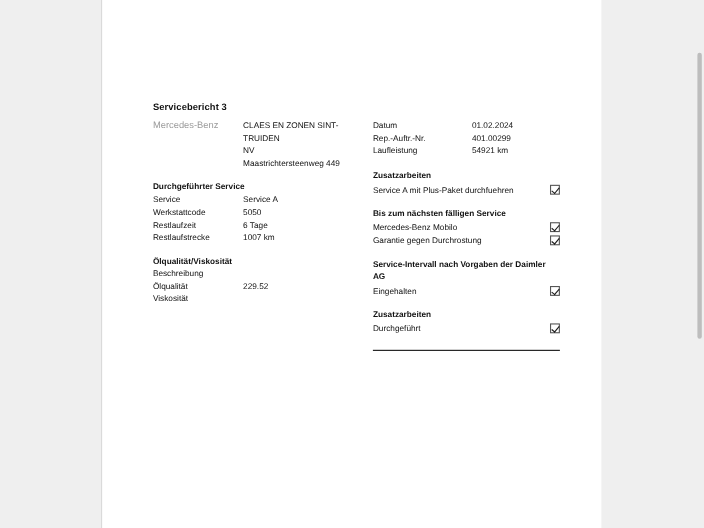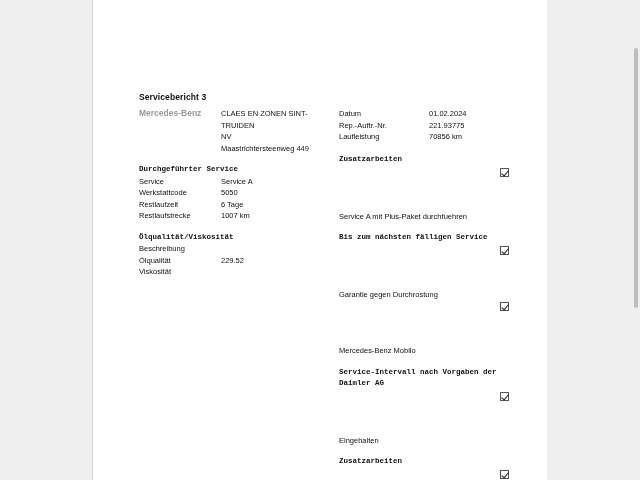--- a/index.html
+++ b/index.html
@@ -63,21 +63,21 @@
     color: #111111;
   }
   .doc-title {
     font-size: 8.5px;
     font-weight: bold;
     letter-spacing: 0.1px;
     margin: 0 0 6px 0;
   }
   .brand {
     font-size: 8.5px;
-    font-weight: bold;
+    font-weight: normal;
     color: #9a9a9a;
     margin: 0;
     line-height: 11px;
   }
 
   .cols {
     display: flex;
     width: 100%;
   }
   .col-left {
@@ -103,21 +103,20 @@
     line-height: 11.5px;
   }
   .kv-r .k { width: 90px; flex: 0 0 90px; }
   .kv-r .v { flex: 1; }
 
   .sec-head {
     font-size: 7.5px;
     font-weight: bold;
     line-height: 11.5px;
     margin-top: 10px;
-    font-family: Liberation Mono, monospace;
   }
   .sec-head.tight { margin-top: 0; }
 
   .addr {
     font-size: 7.5px;
     line-height: 11.5px;
   }
   .addr-row {
     display: flex;
   }
@@ -126,21 +125,20 @@
   .check-row {
     display: flex;
     align-items: flex-start;
     font-size: 7.5px;
     line-height: 11.5px;
     margin-top: 1px;
   }
   .check-row .label {
     flex: 1;
     padding-right: 6px;
-    margin-top: 44px;
   }
   .checkbox {
     width: 9px;
     height: 9px;
     border: 1px solid #555555;
     box-sizing: border-box;
     position: relative;
     margin-top: 1px;
     flex: 0 0 9px;
     background: #ffffff;
@@ -186,25 +184,25 @@
             </div>
           </div>
         </div>
         <div class="col-right">
           <div class="kv-r">
             <div class="k">Datum</div>
             <div class="v">01.02.2024</div>
           </div>
           <div class="kv-r">
             <div class="k">Rep.-Auftr.-Nr.</div>
-            <div class="v">221.93775</div>
+            <div class="v">401.00299</div>
           </div>
           <div class="kv-r">
             <div class="k">Laufleistung</div>
-            <div class="v">70856 km</div>
+            <div class="v">54921 km</div>
           </div>
         </div>
       </div>
 
       <div class="cols">
 
         <div class="col-left">
           <div class="sec-head">Durchgeführter Service</div>
           <div class="kv">
             <div class="k">Service</div>
@@ -239,25 +237,25 @@
 
         <div class="col-right">
           <div class="sec-head tight">Zusatzarbeiten</div>
           <div class="check-row">
             <div class="label">Service A mit Plus-Paket durchfuehren</div>
             <div class="checkbox checked"></div>
           </div>
 
           <div class="sec-head">Bis zum nächsten fälligen Service</div>
           <div class="check-row">
+            <div class="label">Mercedes-Benz Mobilo</div>
+            <div class="checkbox checked"></div>
+          </div>
+          <div class="check-row">
             <div class="label">Garantie gegen Durchrostung</div>
-            <div class="checkbox checked"></div>
-          </div>
-          <div class="check-row">
-            <div class="label">Mercedes-Benz Mobilo</div>
             <div class="checkbox checked"></div>
           </div>
 
           <div class="sec-head">Service-Intervall nach Vorgaben der Daimler AG</div>
           <div class="check-row">
             <div class="label">Eingehalten</div>
             <div class="checkbox checked"></div>
           </div>
 
           <div class="sec-head">Zusatzarbeiten</div>

